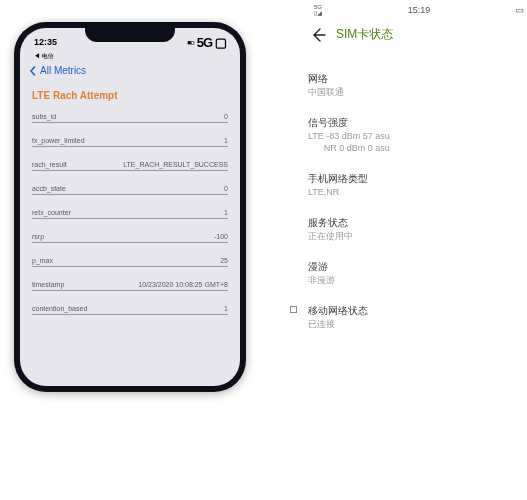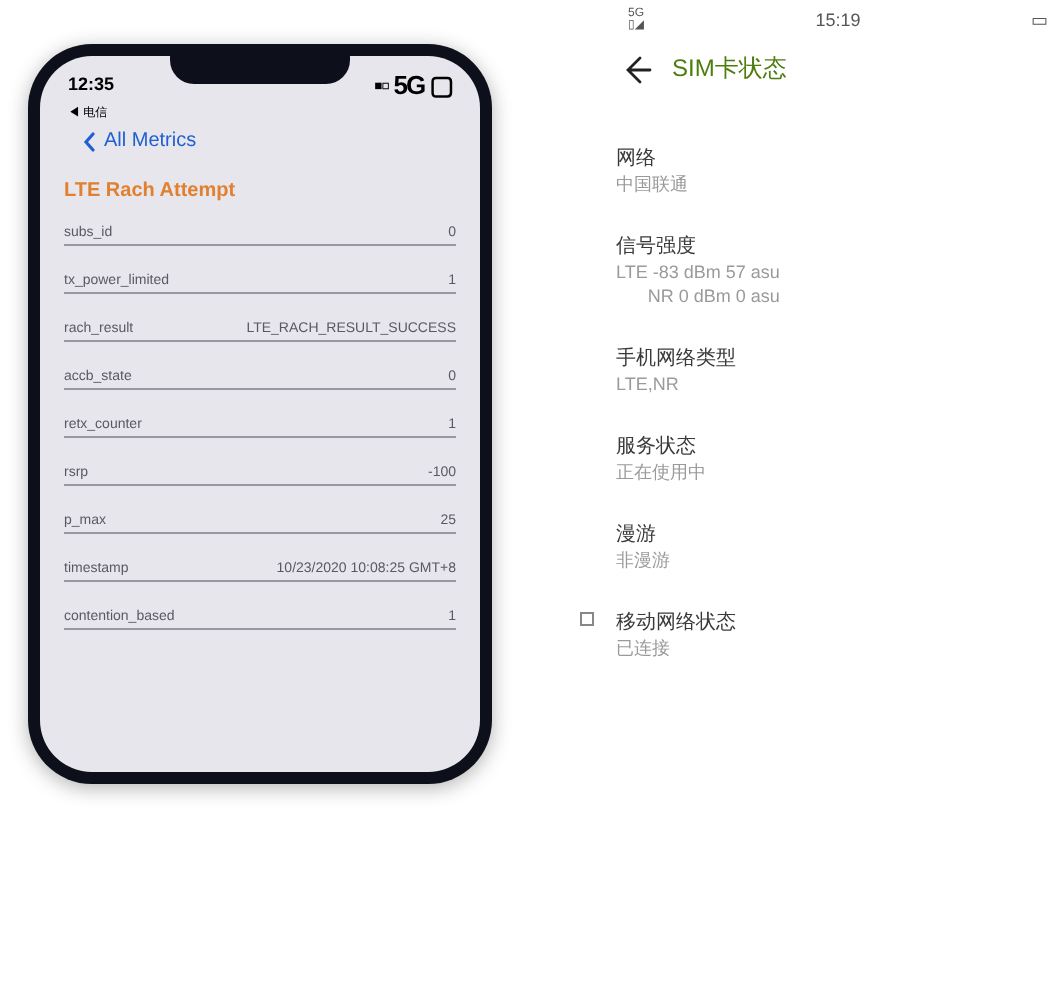--- a/index.html
+++ b/index.html
@@ -50,21 +50,21 @@
     padding: 4px 14px 0;
     font-size: 9px;
     font-weight: 600;
     color: #000;
   }
   .ios-status .sig { font-size: 13px; letter-spacing: -1px; }
   .carrier-row { padding: 0 14px; font-size: 6px; color: #000; }
   .nav {
     display: flex;
     align-items: center;
-    padding: 4px 20px 6px;
+    padding: 4px 8px 6px;
     color: #2060d0;
     font-size: 10px;
     font-weight: 500;
   }
   .nav svg { margin-right: 2px; }
   .content { padding: 8px 12px 0; }
   .title {
     color: #e08030;
     font-size: 10px;
     font-weight: 700;

